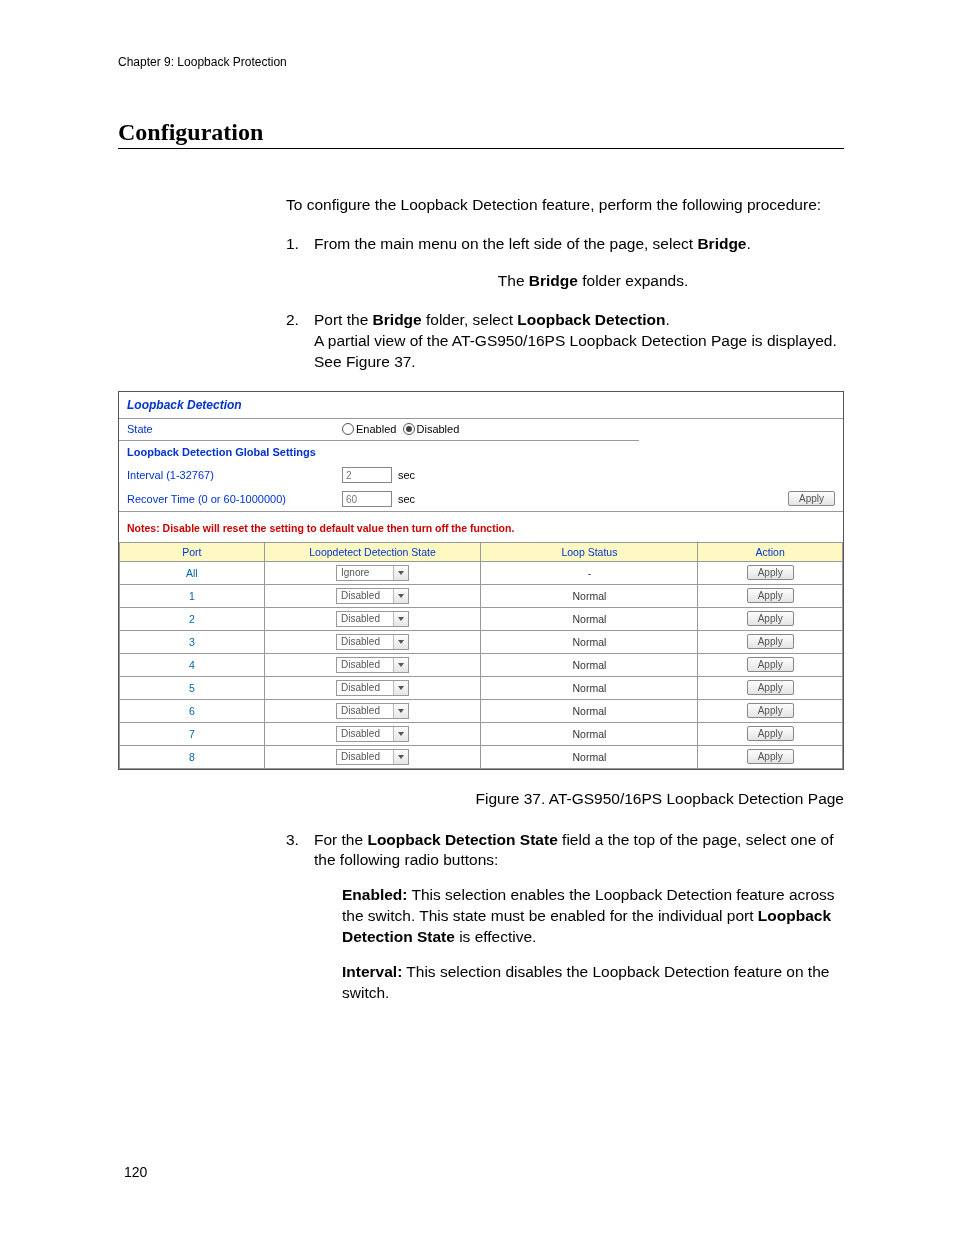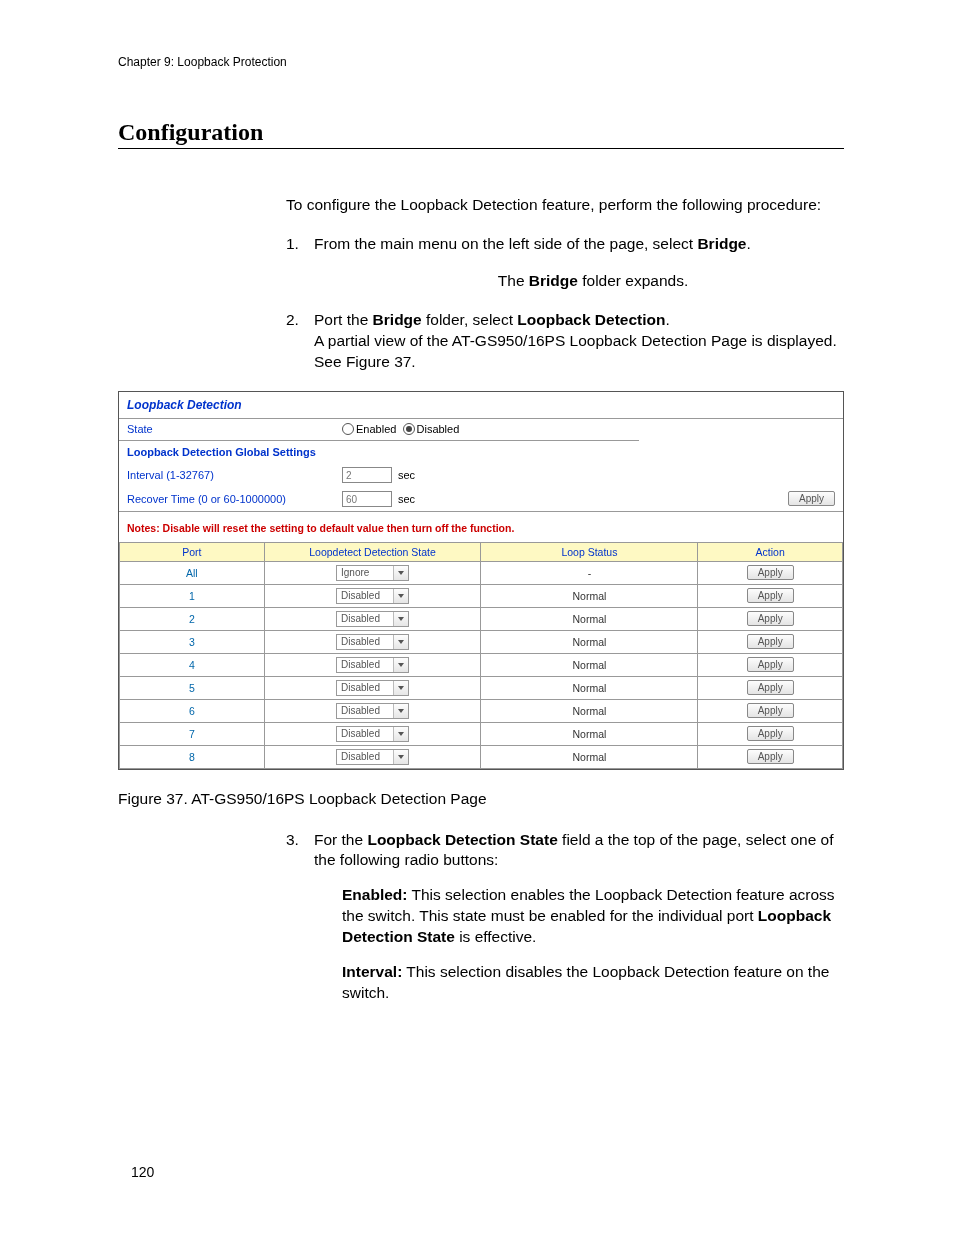--- a/index.html
+++ b/index.html
@@ -178,27 +178,27 @@
     justify-content: center;
     background: linear-gradient(#fdfdfd,#e6e6e6);
   }
   .select-box .sel-caret::after {
     content: "";
     border-left: 3px solid transparent;
     border-right: 3px solid transparent;
     border-top: 4px solid #555;
   }
   .fig-caption {
-    text-align: left;
+    text-align: right;
     font-size: 15.5px;
     margin: 0 0 22px 0;
   }
   .page-number {
     position: absolute;
-    left: 131px;
+    left: 124px;
     bottom: 55px;
     font-size: 14px;
   }
 </style>
 </head>
 <body>
 
 <div class="page">
   <div class="chapter-header">Chapter 9: Loopback Protection</div>
 

